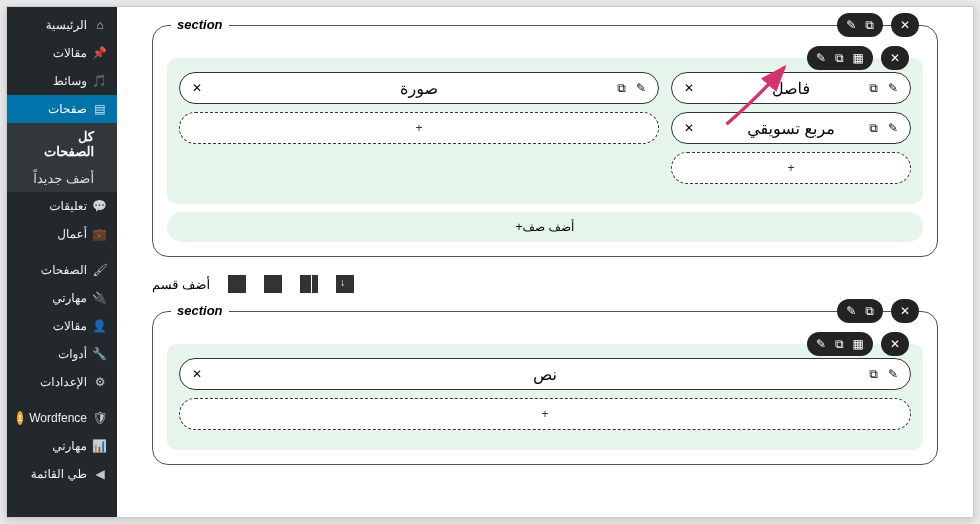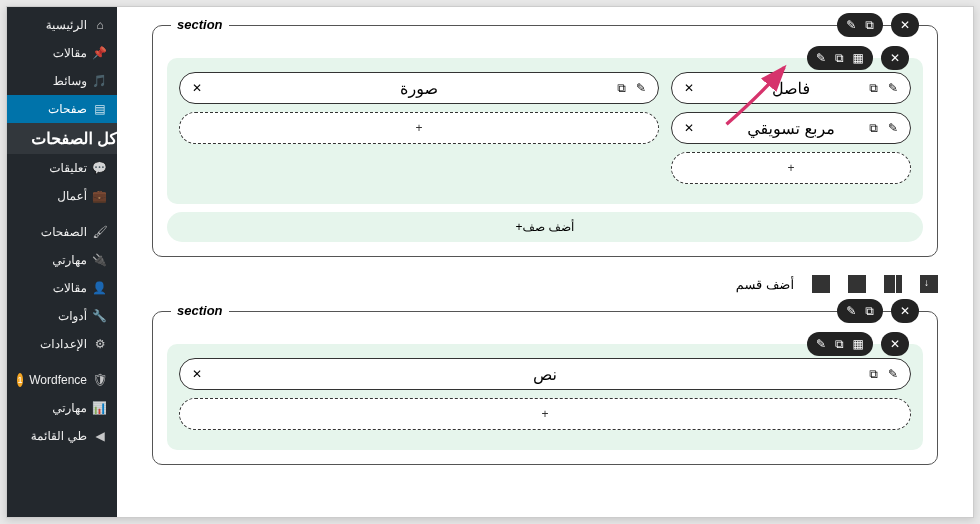--- a/index.html
+++ b/index.html
@@ -1,41 +1,41 @@
 <!DOCTYPE html>
 <html dir="rtl"><head>
 <meta charset="utf-8">
 <style>
 *{margin:0;padding:0;box-sizing:border-box;font-family:Tahoma,Arial,sans-serif}
 body{width:980px;height:524px;overflow:hidden;background:#e8e8e8;position:relative}
 .shell{position:absolute;top:6px;left:6px;right:6px;bottom:6px;border:1px solid #ccc;box-shadow:0 2px 8px rgba(0,0,0,.15);background:#fff;display:flex;flex-direction:row-reverse}
 .sidebar{width:110px;background:#23282d;color:#eee;font-size:12px;display:flex;flex-direction:column;padding-top:4px}
 .sidebar-item{display:flex;align-items:center;gap:6px;padding:7px 10px;cursor:pointer;direction:rtl}
 .sidebar-item.active{background:#0073aa;color:#fff}
-.sidebar-sub{background:#32373c;padding:6px 0;font-size:16px;color:#ddd;cursor:pointer}
+.sidebar-sub{background:#32373c;padding:6px 23px;font-size:13px;color:#ddd;cursor:pointer}
 .sidebar-sub.sel{color:#fff;font-weight:bold}
 .sidebar-sep{height:8px}
 .ico{width:14px;height:14px;display:inline-flex;align-items:center;justify-content:center;font-size:12px;opacity:.8}
 .content{flex:1;background:#fff;padding:18px 35px;overflow:hidden;position:relative;direction:ltr}
-.section{border:1px solid #555;border-radius:10px;padding:12px 14px 14px;position:relative;margin-bottom:18px}
+.section{border:1px solid #555;border-radius:16px;padding:12px 14px 14px;position:relative;margin-bottom:18px}
 .section-label{position:absolute;top:-9px;left:18px;background:#fff;padding:0 6px;font-size:13px;font-weight:bold;font-style:italic}
 .pillbar{position:absolute;top:-13px;right:18px;display:flex;gap:8px}
 .pill{background:#232323;border-radius:13px;height:24px;display:flex;align-items:center;padding:0 9px;gap:9px}
 .pill span{color:#fff;font-size:12px;cursor:pointer}
 .innerbox{background:#e6f5ec;border-radius:10px;padding:14px 12px 10px;position:relative;margin-top:20px}
 .innerbox .pillbar{top:-12px;right:14px}
 .row{display:flex;gap:12px;margin-bottom:10px}
 .col{flex:1;display:flex;flex-direction:column;gap:8px}
 .chip{background:#fff;border:1px solid #333;border-radius:18px;height:32px;display:flex;align-items:center;padding:0 12px;font-size:12px;position:relative;direction:rtl}
 .chip-tools{display:flex;gap:10px;margin-left:auto}
 .chip-tools span{cursor:pointer;font-size:12px}
 .chip-label{position:absolute;left:50%;transform:translateX(-50%);font-size:16px}
 .chip.add{border-style:dashed;justify-content:center;color:#333}
 .addrow{background:#e6f5ec;border-radius:18px;height:30px;display:flex;align-items:center;justify-content:center;font-size:12px;margin-top:8px;cursor:pointer}
-.addsec{display:flex;align-items:center;justify-content:flex-end;gap:18px;margin:18px 0;font-size:13px}
+.addsec{display:flex;align-items:center;justify-content:flex-start;gap:18px;margin:18px 0;font-size:13px}
 .layout-ico{width:18px;height:18px;display:inline-block;background:#333;cursor:pointer}
 .layout-ico.l1{background:linear-gradient(90deg,#333 48%,#fff 48% 52%,#333 52%)}
 .layout-ico.l2{background:linear-gradient(90deg,#333 60%,#fff 60% 64%,#333 64%)}
 .layout-ico.l3{background:#333}
 .layout-ico.l4{background:#333;position:relative}
 .layout-ico.l4::after{content:"↓";position:absolute;color:#fff;font-size:10px;top:2px;left:4px}
 .arrow{position:absolute;top:45px;right:170px;width:85px;height:85px;pointer-events:none;z-index:10}
 .watermark{position:absolute;top:280px;left:50%;transform:translateX(-50%);font-size:42px;color:#d6d6d6;letter-spacing:12px;font-weight:300;pointer-events:none}
 .wf-badge{background:#f5a623;color:#fff;border-radius:50%;width:14px;height:14px;display:inline-flex;align-items:center;justify-content:center;font-size:9px}
 </style>
@@ -54,20 +54,21 @@
       </div>
   <div class="sidebar-item">
         <span class="ico">🎵</span>
         <span>وسائط</span>
       </div>
   <div class="sidebar-item active">
         <span class="ico">▤</span>
         <span>صفحات</span>
       </div>
   <div class="sidebar-sub sel">كل الصفحات</div>
+  <div class="sidebar-sub">أضف جديداً</div>
   <div class="sidebar-item">
         <span class="ico">💬</span>
         <span>تعليقات</span>
       </div>
   <div class="sidebar-item">
         <span class="ico">💼</span>
         <span>أعمال</span>
       </div>
   <div class="sidebar-sep"></div>
   <div class="sidebar-item">

